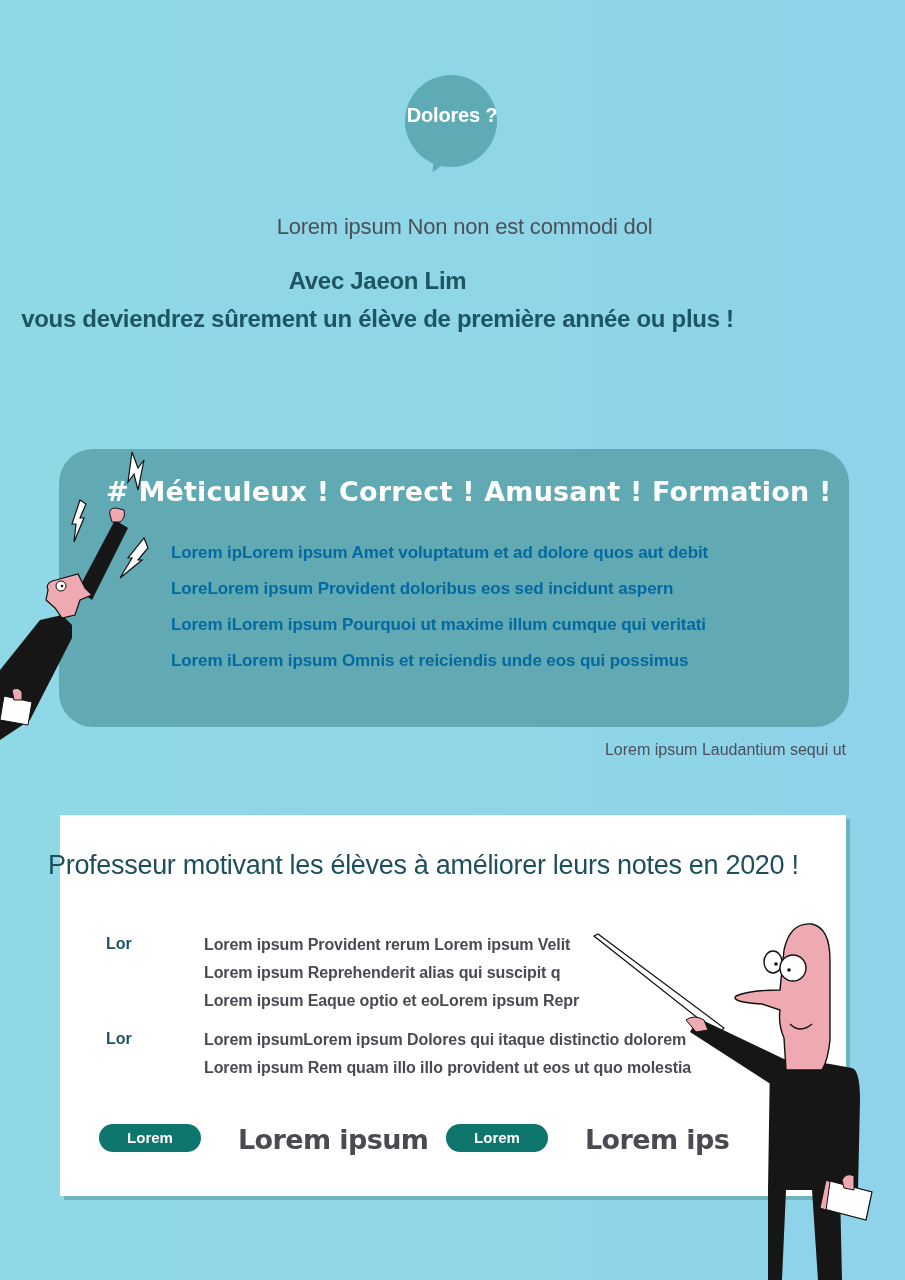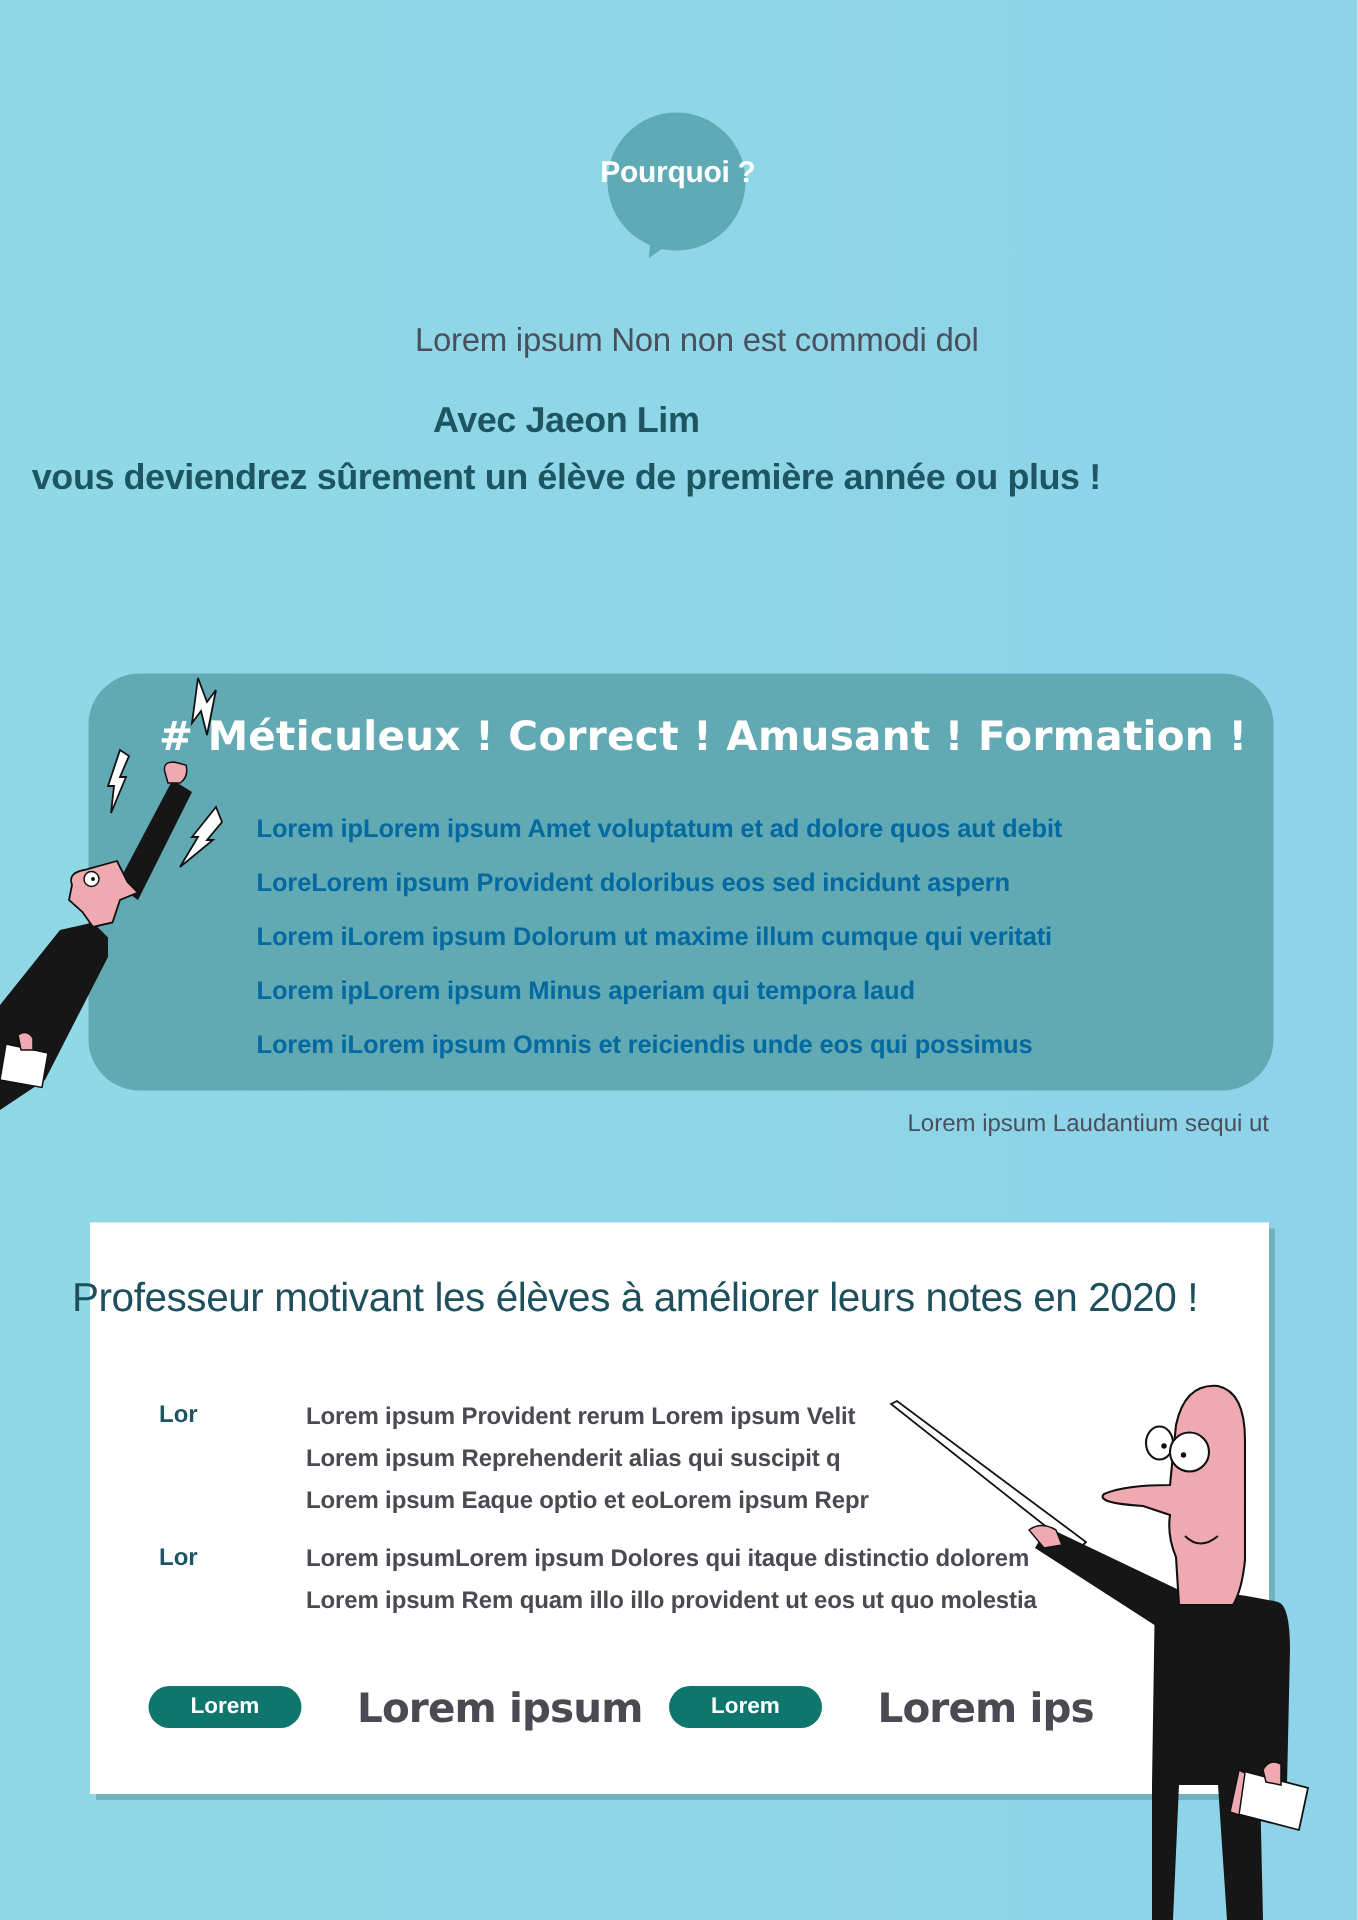--- a/index.html
+++ b/index.html
@@ -85,35 +85,34 @@
     font-family: "DejaVu Sans", sans-serif; letter-spacing: -0.6px; white-space: nowrap; margin-left: 28px;
   }
 
   .figure { position: absolute; }
 </style>
 </head>
 <body>
 
 <div class="bubble"></div>
 <div class="bubble-tail"></div>
-<div class="bubble-label">Pourquoi ?</div>
+<div class="bubble-label">Dolores ?</div>
 
 <div class="subtitle">Lorem ipsum Non non est commodi dol</div>
 <div class="headline">
   <div>Avec Jaeon Lim</div>
   <div>vous deviendrez sûrement un élève de première année ou plus !</div>
 </div>
 
 <div class="panel"></div>
 <div class="panel-title"># Méticuleux ! Correct ! Amusant ! Formation !</div>
 <ul class="panel-list">
   <li>Lorem ipLorem ipsum Amet voluptatum et ad dolore quos aut debit</li>
   <li>LoreLorem ipsum Provident doloribus eos sed incidunt aspern</li>
-  <li>Lorem iLorem ipsum Dolorum ut maxime illum cumque qui veritati</li>
-  <li>Lorem ipLorem ipsum Minus aperiam qui tempora laud</li>
+  <li>Lorem iLorem ipsum Pourquoi ut maxime illum cumque qui veritati</li>
   <li>Lorem iLorem ipsum Omnis et reiciendis unde eos qui possimus</li>
 </ul>
 <div class="panel-caption">Lorem ipsum Laudantium sequi ut</div>
 
 <svg class="figure" style="left:0;top:450px" width="160" height="290" viewBox="0 0 160 290">
 
   <path d="M115 70 L128 78 L92 150 L78 140 Z" fill="#161616"></path>
   <path d="M62 165 L72 175 L72 188 L30 270 L0 290 L0 220 L40 170 Z" fill="#161616"></path>
 
   <path d="M48 140 Q45 132 56 130 L78 124 L85 138 L92 145 L80 150 L75 165 L62 168 L55 158 L46 150 Z" fill="#eeaab0" stroke="#111" stroke-width="1.2"></path>

